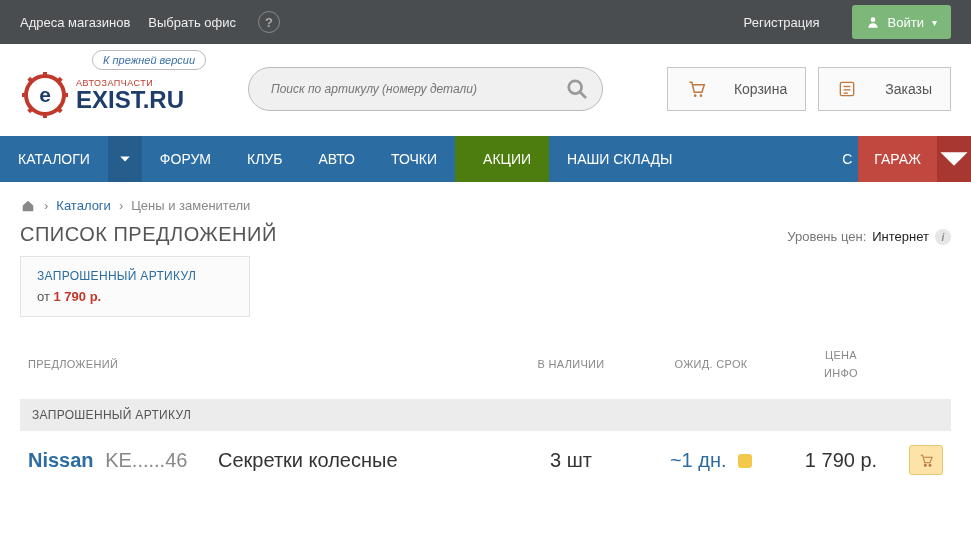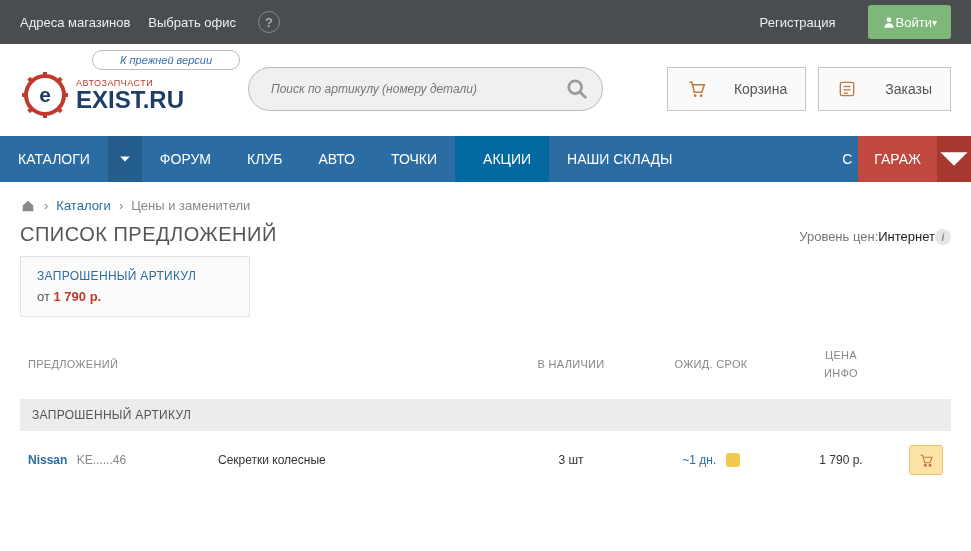--- a/index.html
+++ b/index.html
@@ -1,65 +1,65 @@
 <!DOCTYPE html>
 <html><head>
 <meta charset="utf-8">
 <style>
   * { box-sizing: border-box; margin: 0; padding: 0; }
   body { font-family: Arial, Helvetica, sans-serif; font-size: 14px; color: #333; background: #fff; width: 971px; }
   .topbar { background: #4a4d50; color: #eee; height: 44px; display: flex; align-items: center; padding: 0 20px; font-size: 13px; }
   .topbar a { color: #eee; text-decoration: none; margin-right: 18px; cursor: pointer; }
   .topbar .help-circle { width: 22px; height: 22px; border: 1px solid #888; border-radius: 50%; display: inline-flex; align-items: center; justify-content: center; color: #aaa; font-size: 13px; font-weight: bold; cursor: pointer; margin-left: 4px; }
   .topbar .spacer { flex: 1; }
-  .login-btn { background: #7db77a; color: #fff; padding: 8px 14px; border-radius: 3px; display: inline-flex; align-items: center; cursor: pointer; height: 34px; margin-left: 14px; }
+  .login-btn { background: #7db77a; color: #fff; padding: 8px 14px; border-radius: 3px; display: inline-flex; align-items: center; gap: 8px; cursor: pointer; height: 34px; margin-left: 14px; }
   .login-btn .user-icon { width: 14px; height: 14px; }
   .login-btn .chev { font-size: 10px; }
   .header { display: flex; align-items: center; padding: 14px 20px 16px; gap: 20px; }
   .logo-wrap { position: relative; }
-  .old-ver-badge { position: absolute; top: -8px; left: 72px; border: 1px solid #bbb; border-radius: 14px; font-size: 11px; color: #3a6fa8; font-style: italic; padding: 3px 27px; background: #fff; cursor: pointer; white-space: nowrap; }
+  .old-ver-badge { position: absolute; top: -8px; left: 72px; border: 1px solid #bbb; border-radius: 14px; font-size: 11px; color: #3a6fa8; font-style: italic; padding: 3px 10px; background: #fff; cursor: pointer; white-space: nowrap; }
   .logo { display: flex; align-items: center; gap: 6px; margin-top: 12px; }
   .logo-gear { width: 50px; height: 50px; }
   .logo-text { line-height: 1; }
   .logo-sub { font-size: 9px; color: #c0392b; letter-spacing: 0.5px; }
   .logo-main { font-size: 24px; font-weight: bold; color: #1f3d6b; }
   .search-wrap { flex: 1; display: flex; justify-content: center; }
   .search-box { width: 355px; height: 44px; border: 1px solid #bbb; border-radius: 28px; background: #f0f0f0; display: flex; align-items: center; padding: 0 14px 0 22px; }
   .search-input { flex: 1; border: none; background: transparent; font-size: 12px; color: #404040; outline: none; font-style: italic; }
   .search-icon { width: 22px; height: 22px; color: #9a9a9a; cursor: pointer; }
   .header-buttons { display: flex; gap: 12px; }
   .hd-btn { border: 1px solid #c6c6c6; background: #fafafa; border-radius: 0; height: 44px; padding: 0 18px; display: flex; align-items: center; gap: 28px; cursor: pointer; color: #555; font-size: 14px; }
   .hd-btn svg { width: 20px; height: 20px; }
   .nav { background: #2b6ca3; height: 46px; display: flex; align-items: stretch; color: #fff; font-size: 14px; position: relative; }
   .nav-item { display: flex; align-items: center; padding: 0 18px; cursor: pointer; white-space: nowrap; }
   .nav-chev { width: 34px; display: flex; align-items: center; justify-content: center; background: #255d8c; cursor: pointer; }
   .nav-chev svg { width: 12px; height: 12px; fill: #fff; }
-  .nav-akcii { background: #0369a1; padding-left: 28px; }
+  .nav-akcii { background: #4d7c0f; padding-left: 28px; }
   .nav-garage { background: #c0483e; display: flex; align-items: center; padding: 11px 16px; cursor: pointer; }
   .nav-garage-chev { width: 34px; background: #a8382f; display: flex; align-items: center; justify-content: center; cursor: pointer; }
   .nav-filler { flex: 1; }
   .content { padding: 16px 20px 22px; }
   .breadcrumb { display: flex; align-items: center; gap: 8px; font-size: 13px; color: #888; margin-bottom: 10px; }
   .breadcrumb a { color: #2b6ca3; text-decoration: none; cursor: pointer; }
   .breadcrumb .home-icon { width: 16px; height: 14px; fill: #888; cursor: pointer; }
   .page-title-row { display: flex; align-items: baseline; justify-content: space-between; margin: 6px 0 10px; }
   .page-title { font-size: 20px; color: #555; font-weight: normal; letter-spacing: 0.5px; }
-  .price-level { font-size: 13px; color: #777; display: flex; }
+  .price-level { font-size: 13px; color: #777; display: flex; gap: 6px; }
   .price-level b { color: #222; font-weight: normal; }
   .info-dot { width: 16px; height: 16px; border-radius: 50%; background: #e6e6e6; color: #888; font-size: 10px; display: inline-flex; align-items: center; justify-content: center; font-style: italic; font-weight: bold; cursor: pointer; }
   .req-box { border: 1px solid #e3e3e3; background: #fbfbfb; padding: 12px 16px; display: inline-block; min-width: 230px; margin-bottom: 22px; }
   .req-box .req-title { color: #2b6ca3; font-size: 12px; letter-spacing: 0.3px; margin-bottom: 6px; }
   .req-box .req-price-line { font-size: 13px; color: #555; }
   .req-box .req-price { color: #c0392b; font-weight: bold; }
   table.grid { width: 100%; border-collapse: collapse; }
   table.grid th { font-size: 11px; color: #888; font-weight: normal; padding: 10px 8px 20px; text-align: left; letter-spacing: 0.3px; }
   table.grid th.center, table.grid td.center { text-align: center; }
   table.grid th.right, table.grid td.right { text-align: right; }
   tr.section-row td { background: #ececec; color: #555; font-size: 12px; padding: 9px 12px; letter-spacing: 0.3px; }
-  tr.data-row td { padding: 14px 8px; font-size: 12px; vertical-align: middle; }
+  tr.data-row td { padding: 14px 8px; font-size: 20px; vertical-align: middle; }
   .brand-link { color: #2b6ca3; font-weight: bold; cursor: pointer; }
   .art-code { color: #888; margin-left: 6px; }
   .wait { color: #2b6ca3; }
   .status-dot { display: inline-block; width: 14px; height: 14px; border-radius: 3px; background: #f2c94c; vertical-align: middle; margin-left: 6px; }
   .buy-btn { width: 34px; height: 30px; background: #fde3a7; border: 1px solid #e6c66f; border-radius: 3px; display: inline-flex; align-items: center; justify-content: center; cursor: pointer; }
   .buy-btn svg { width: 18px; height: 16px; stroke: #c0783e; fill: none; stroke-width: 1.6; }
   th .sub { display:block; margin-top:6px; }
 </style>
 </head>
 <body>

